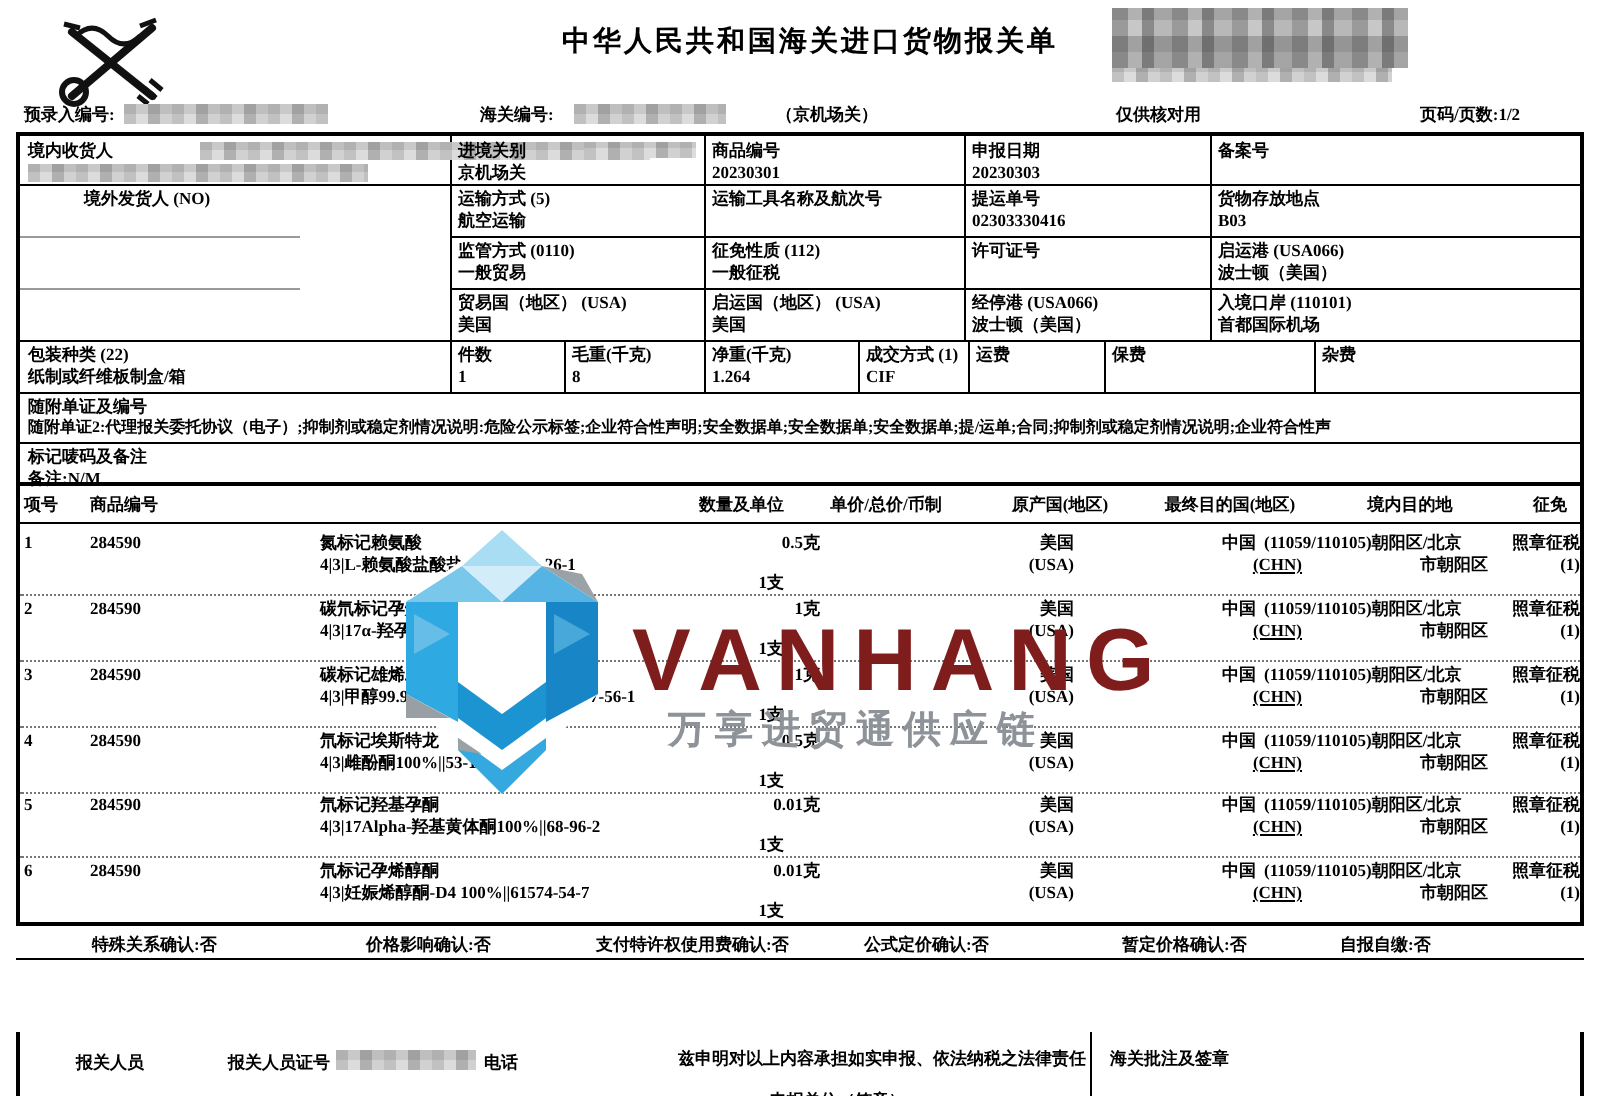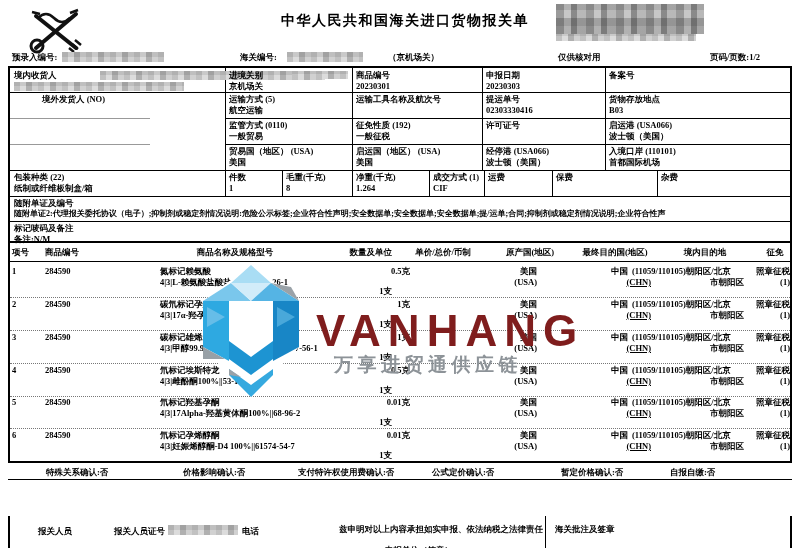--- a/index.html
+++ b/index.html
@@ -110,21 +110,21 @@
     <div class="abs lbl" style="left:219px;top:26px;">运输方式 (5)</div>
     <div class="abs lbl" style="left:219px;top:37px;">航空运输</div>
     <div class="abs lbl" style="left:346px;top:26px;">运输工具名称及航次号</div>
     <div class="abs lbl" style="left:476px;top:26px;">提运单号</div>
     <div class="abs lbl" style="left:476px;top:37px;">02303330416</div>
     <div class="abs lbl" style="left:599px;top:26px;">货物存放地点</div>
     <div class="abs lbl" style="left:599px;top:37px;">B03</div>
 
     <div class="abs lbl" style="left:219px;top:52px;">监管方式 (0110)</div>
     <div class="abs lbl" style="left:219px;top:63px;">一般贸易</div>
-    <div class="abs lbl" style="left:346px;top:52px;">征免性质 (192)</div>
+    <div class="abs lbl" style="left:346px;top:52px;">征免性质 (112)</div>
     <div class="abs lbl" style="left:346px;top:63px;">一般征税</div>
     <div class="abs lbl" style="left:476px;top:52px;">许可证号</div>
     <div class="abs lbl" style="left:599px;top:52px;">启运港 (USA066)</div>
     <div class="abs lbl" style="left:599px;top:63px;">波士顿（美国）</div>
 
     <div class="abs lbl" style="left:219px;top:78px;">贸易国（地区） (USA)</div>
     <div class="abs lbl" style="left:219px;top:89px;">美国</div>
     <div class="abs lbl" style="left:346px;top:78px;">启运国（地区） (USA)</div>
     <div class="abs lbl" style="left:346px;top:89px;">美国</div>
     <div class="abs lbl" style="left:476px;top:78px;">经停港 (USA066)</div>
@@ -150,21 +150,20 @@
     <div class="abs sm" style="left:4px;top:141px;width:772px;">随附单证2:代理报关委托协议（电子）;抑制剂或稳定剂情况说明:危险公示标签;企业符合性声明;安全数据单;安全数据单;安全数据单;提/运单;合同;抑制剂或稳定剂情况说明;企业符合性声</div>
 
     <div class="abs lbl" style="left:4px;top:155px;">标记唛码及备注</div>
     <div class="abs lbl" style="left:4px;top:166px;">备注:N/M</div>
   </div>
 
   <div class="goods">
     <div class="goods-head">
       <span class="abs lbl" style="left:2px;top:4px;">项号</span>
       <span class="abs lbl" style="left:35px;top:4px;">商品编号</span>
-      <span class="abs lbl" style="left:130px;top:4px;width:190px;text-align:center;">商品名称及规格型号</span>
       <span class="abs lbl" style="left:290px;top:4px;width:92px;text-align:right;">数量及单位</span>
       <span class="abs lbl" style="left:390px;top:4px;width:86px;text-align:center;">单价/总价/币制</span>
       <span class="abs lbl" style="left:455px;top:4px;width:130px;text-align:center;">原产国(地区)</span>
       <span class="abs lbl" style="left:540px;top:4px;width:130px;text-align:center;">最终目的国(地区)</span>
       <span class="abs lbl" style="left:635px;top:4px;width:120px;text-align:center;">境内目的地</span>
       <span class="abs lbl" style="left:725px;top:4px;width:80px;text-align:center;">征免</span>
     </div>
     <div>
         <div class="goods-row" style="top: 21px;">
       <span class="g-no">1</span>

